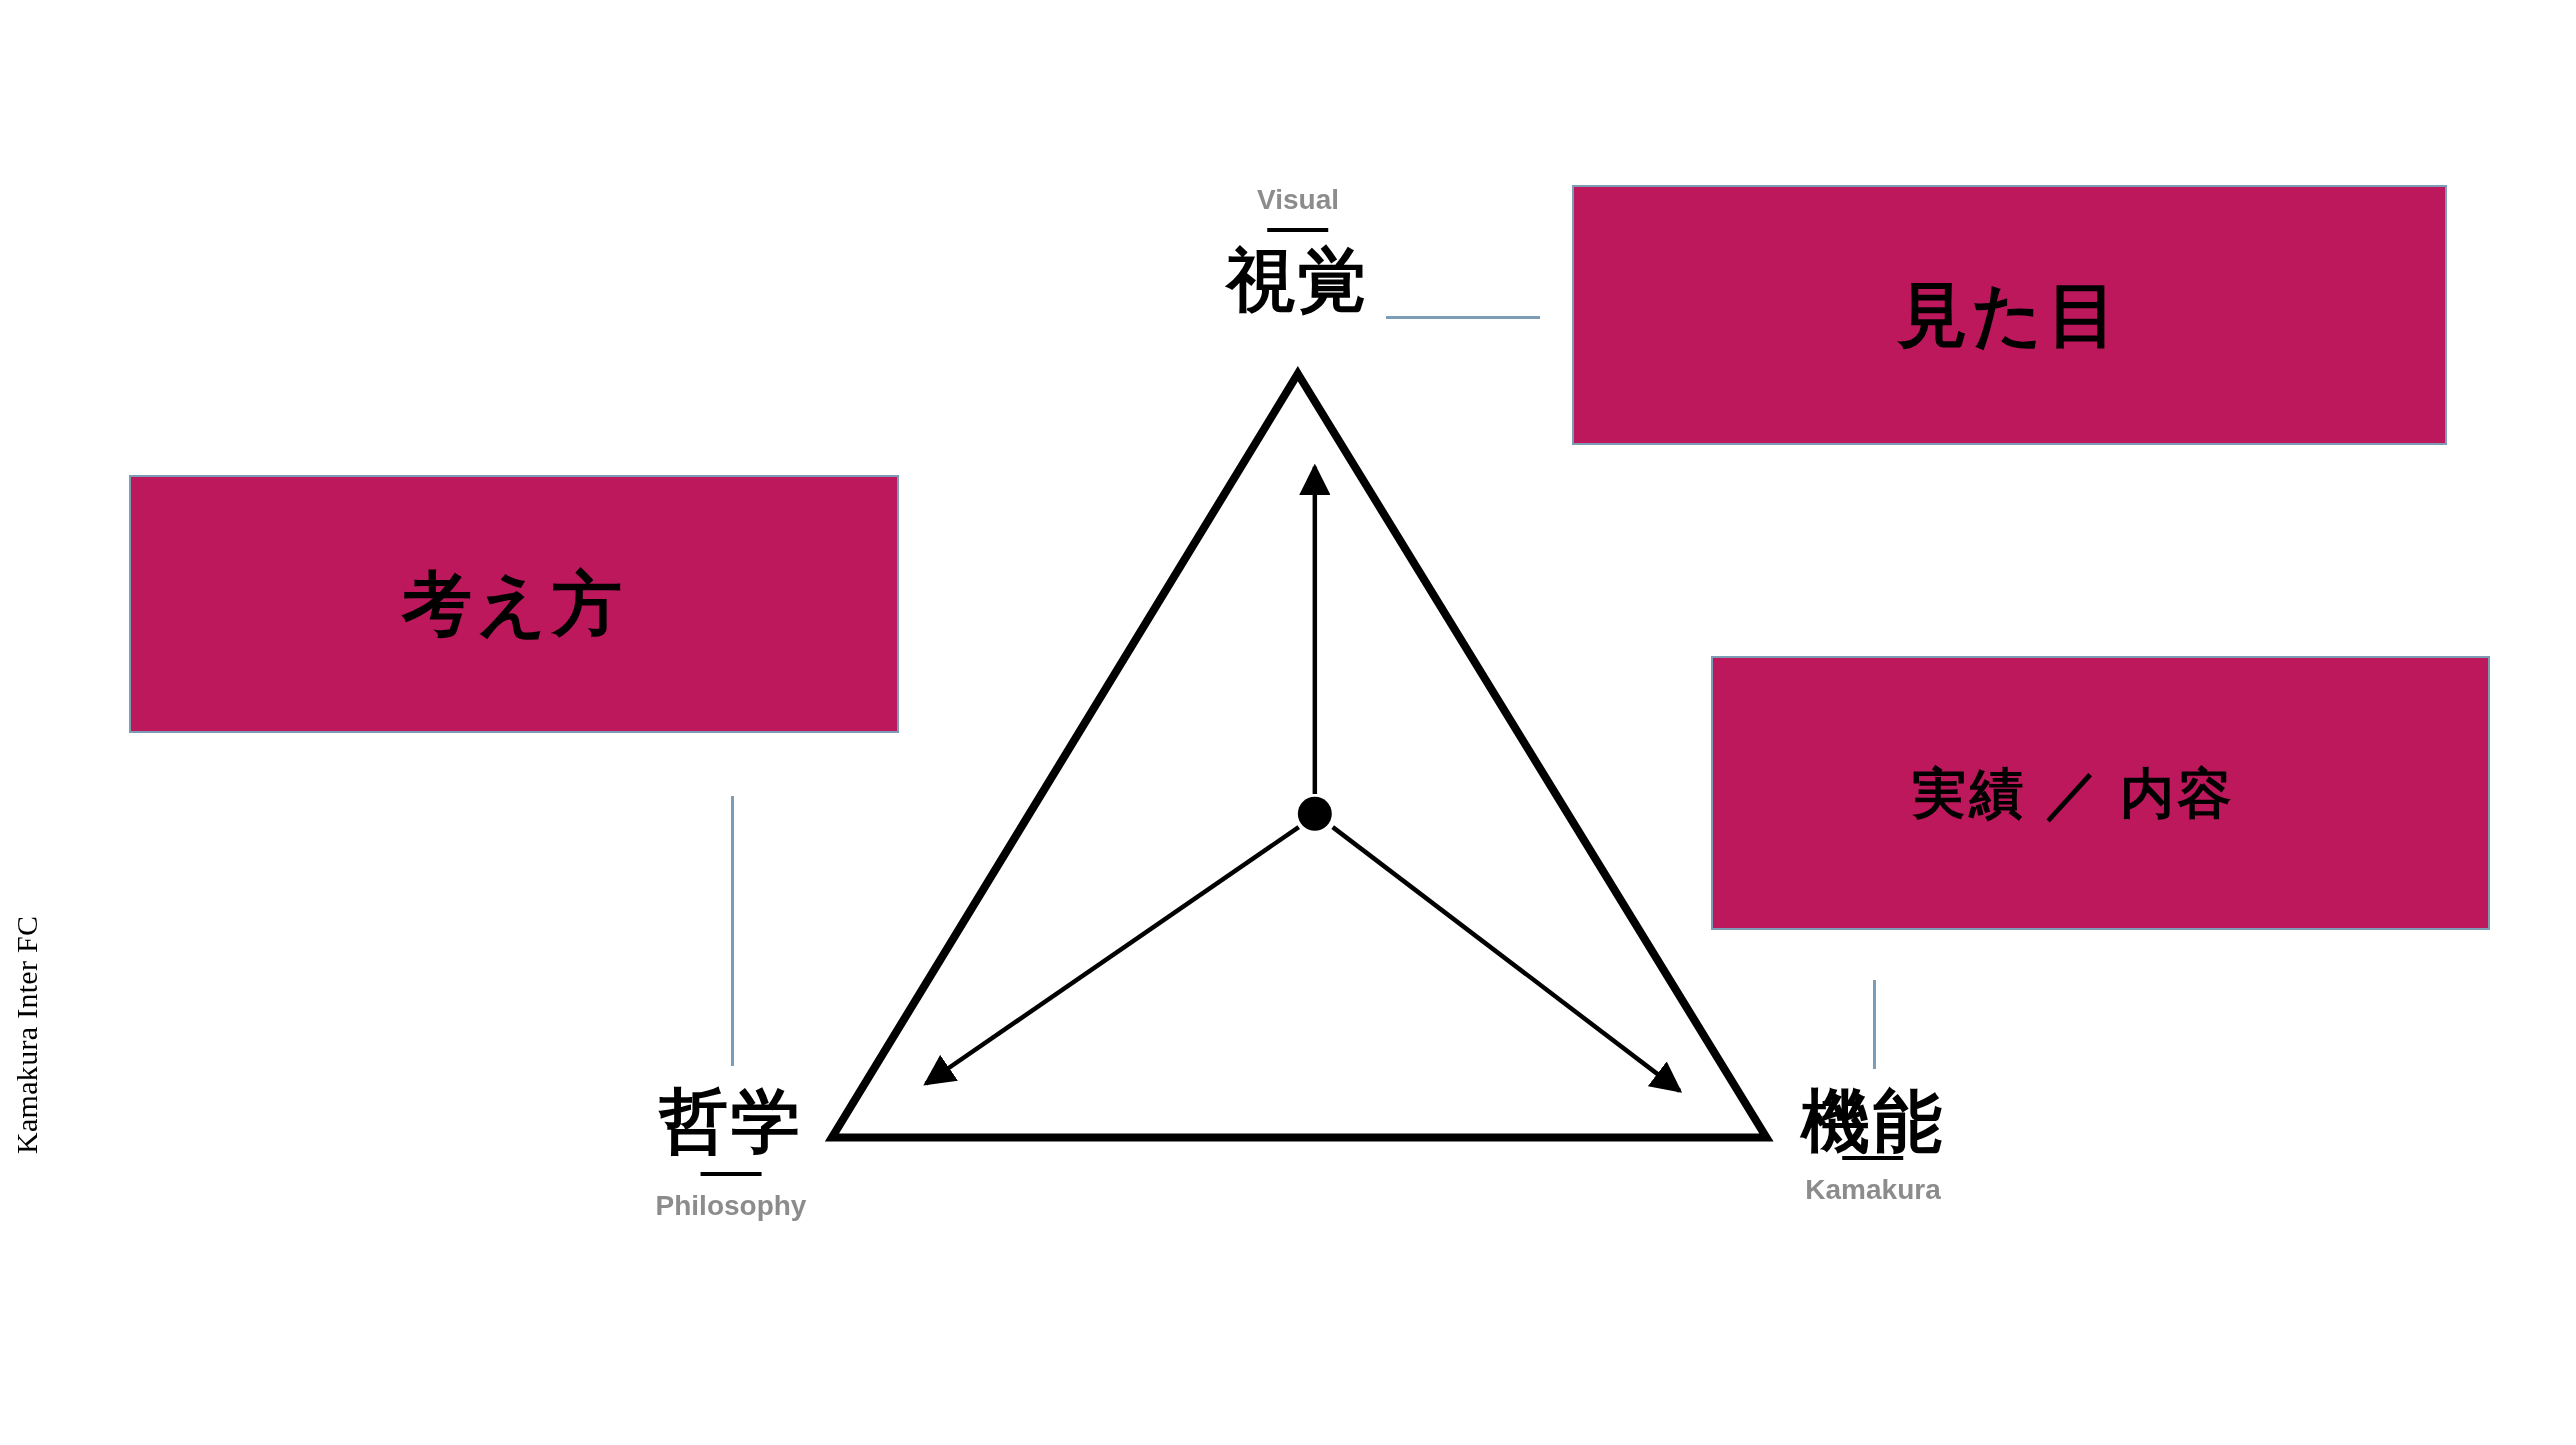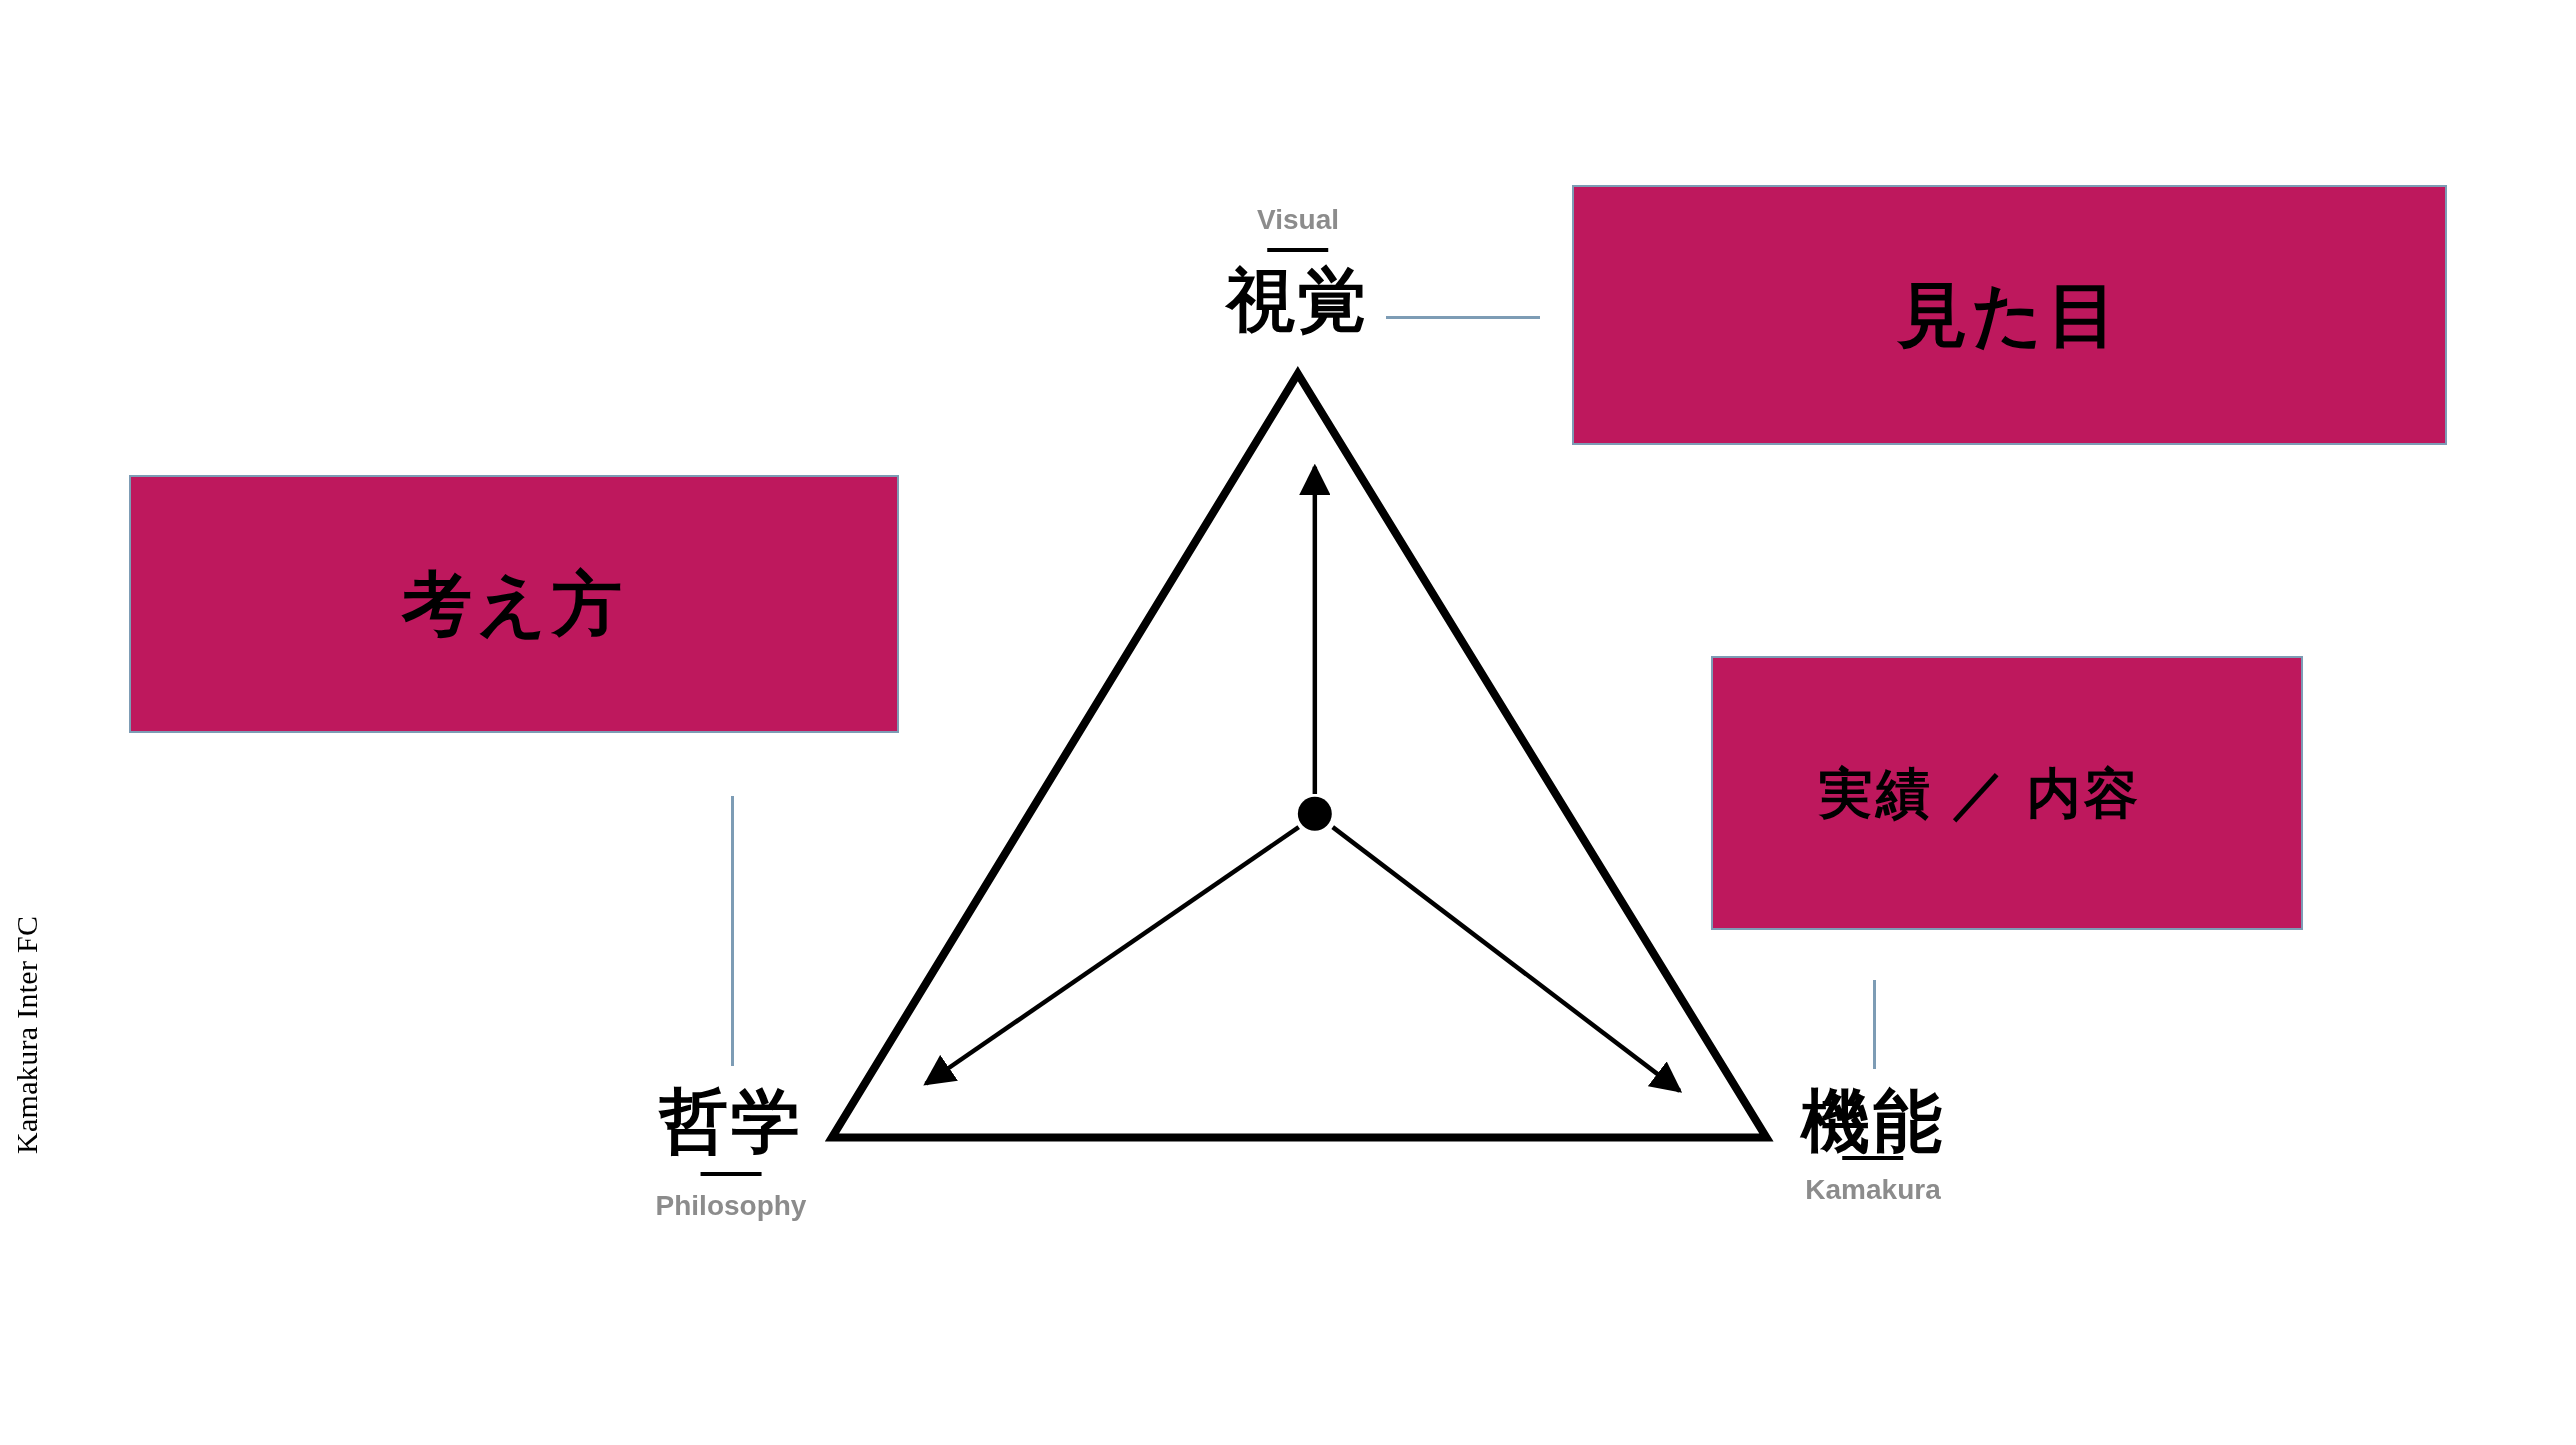--- a/index.html
+++ b/index.html
@@ -35,21 +35,21 @@
     white-space: nowrap;
     line-height: 1;
   }
 
   #box-visual   { left: 1572px; top: 185px;  width: 875px; height: 260px; }
   #box-visual .callout-label   { font-size: 70px; }
 
   #box-philosophy { left: 129px;  top: 475px;  width: 770px; height: 258px; }
   #box-philosophy .callout-label { font-size: 70px; }
 
-  #box-function { left: 1711px; top: 656px;  width: 592px; height: 274px; }
+  #box-function { left: 1711px; top: 656px;  width: 779px; height: 274px; }
   #box-function .callout-label { font-size: 54px; padding-right: 54px; }
 
   
   .connector {
     position: absolute;
     background: #7d9cb5;
   }
   .connector-h { height: 2.7px; }
   .connector-v { width: 2.7px; }
 
@@ -79,21 +79,21 @@
     letter-spacing: 0.04em;
     white-space: nowrap;
   }
   .vertex-rule {
     width: 61px;
     height: 3.6px;
     background: #000000;
   }
 
   
-  #vertex-visual { left: 1298px; top: 206px; transform: translateX(-50%); }
+  #vertex-visual { left: 1298px; top: 186px; transform: translateX(-50%); }
   #vertex-visual .vertex-en   { margin-bottom: 14.3px; }
   #vertex-visual .vertex-rule { margin-bottom: 14.3px; }
 
   
   #vertex-philosophy { left: 731px; top: 1087px; transform: translateX(-50%); }
   #vertex-philosophy .vertex-ja   { margin-bottom: 16px; }
   #vertex-philosophy .vertex-rule { margin-bottom: 16px; }
 
   
   #vertex-function { left: 1873px; top: 1087px; transform: translateX(-50%); }

